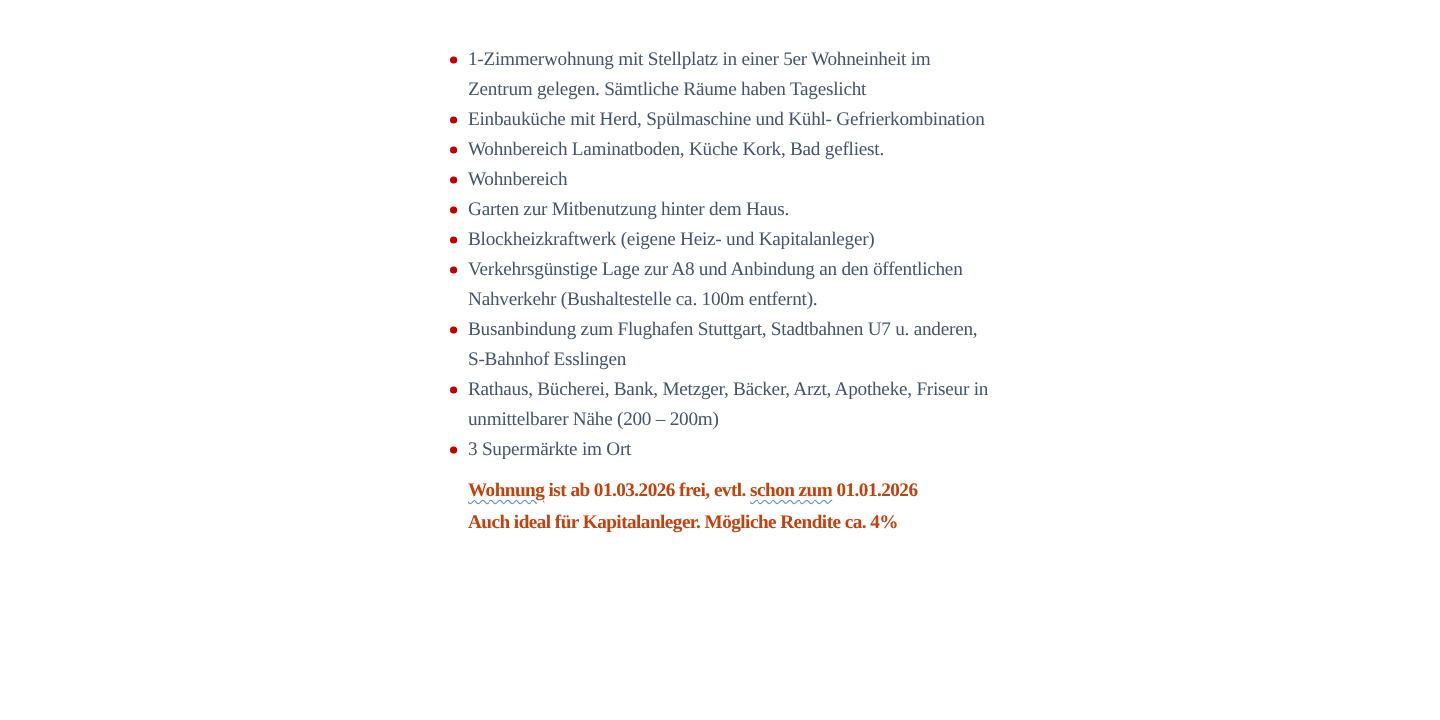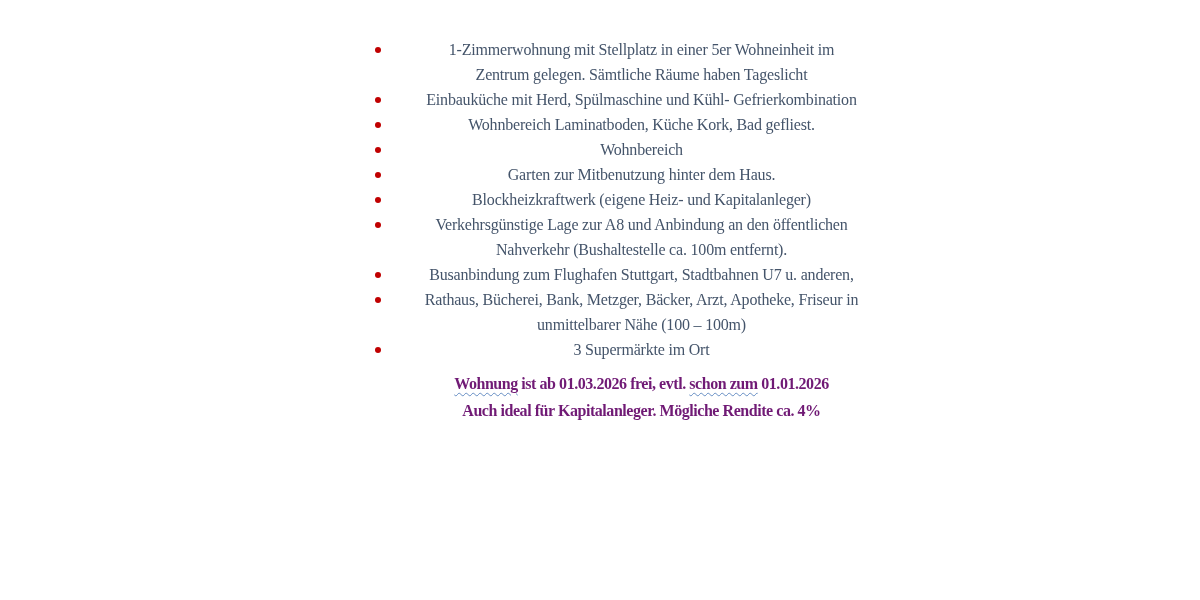--- a/index.html
+++ b/index.html
@@ -11,21 +11,20 @@
     overflow: hidden;
   }
   .doc {
     position: absolute;
     left: 373px;
     top: 0;
     width: 520px;
     padding-top: 37px;
     font-family: "Liberation Serif", "DejaVu Serif", serif;
     color: #44546a;
-    text-align: center;
   }
   ul.features {
     list-style: none;
     margin: 0;
     padding: 0;
     font-size: 16px;
     letter-spacing: -0.2px;
   }
   ul.features li {
     position: relative;
@@ -41,21 +40,21 @@
     border-radius: 50%;
     background: #c00000;
   }
   ul.features .l {
     display: block;
     line-height: 25px;
     white-space: nowrap;
   }
   .blue-para {
     margin: 0 0 0 17px;
-    color: #701a75;
+    color: #c2410c;
     font-weight: bold;
     font-size: 16px;
     line-height: 17px;
     letter-spacing: -0.45px;
     white-space: nowrap;
   }
   .para-availability { margin-top: 13px; }
   .para-contact { margin-top: 17px; }
   .para-invest { margin-top: 10px; }
   .bl { display: block; white-space: nowrap; }
@@ -91,24 +90,25 @@
     </li>
     <li>
       <span class="l">Blockheizkraftwerk (eigene Heiz- und Kapitalanleger)</span>
     </li>
     <li>
       <span class="l">Verkehrsgünstige Lage zur A8 und Anbindung an den öffentlichen</span>
       <span class="l">Nahverkehr (Bushaltestelle ca. 100m entfernt).</span>
     </li>
     <li>
       <span class="l">Busanbindung zum Flughafen Stuttgart, Stadtbahnen U7 u. anderen,</span>
+      <span class="l">S-Bahnhof Esslingen</span>
     </li>
     <li>
       <span class="l">Rathaus, Bücherei, Bank, Metzger, Bäcker, Arzt, Apotheke, Friseur in</span>
-      <span class="l">unmittelbarer Nähe (100 – 100m)</span>
+      <span class="l">unmittelbarer Nähe (200 – 200m)</span>
     </li>
     <li>
       <span class="l">3 Supermärkte im Ort</span>
     </li>
   </ul>
 
   <p class="blue-para para-availability">
     <span class="sq">Wohnung</span><span> ist ab 01.03.2026 frei, evtl. </span><span class="sq">schon zum</span><span> 01.01.2026</span>
   </p>
 

